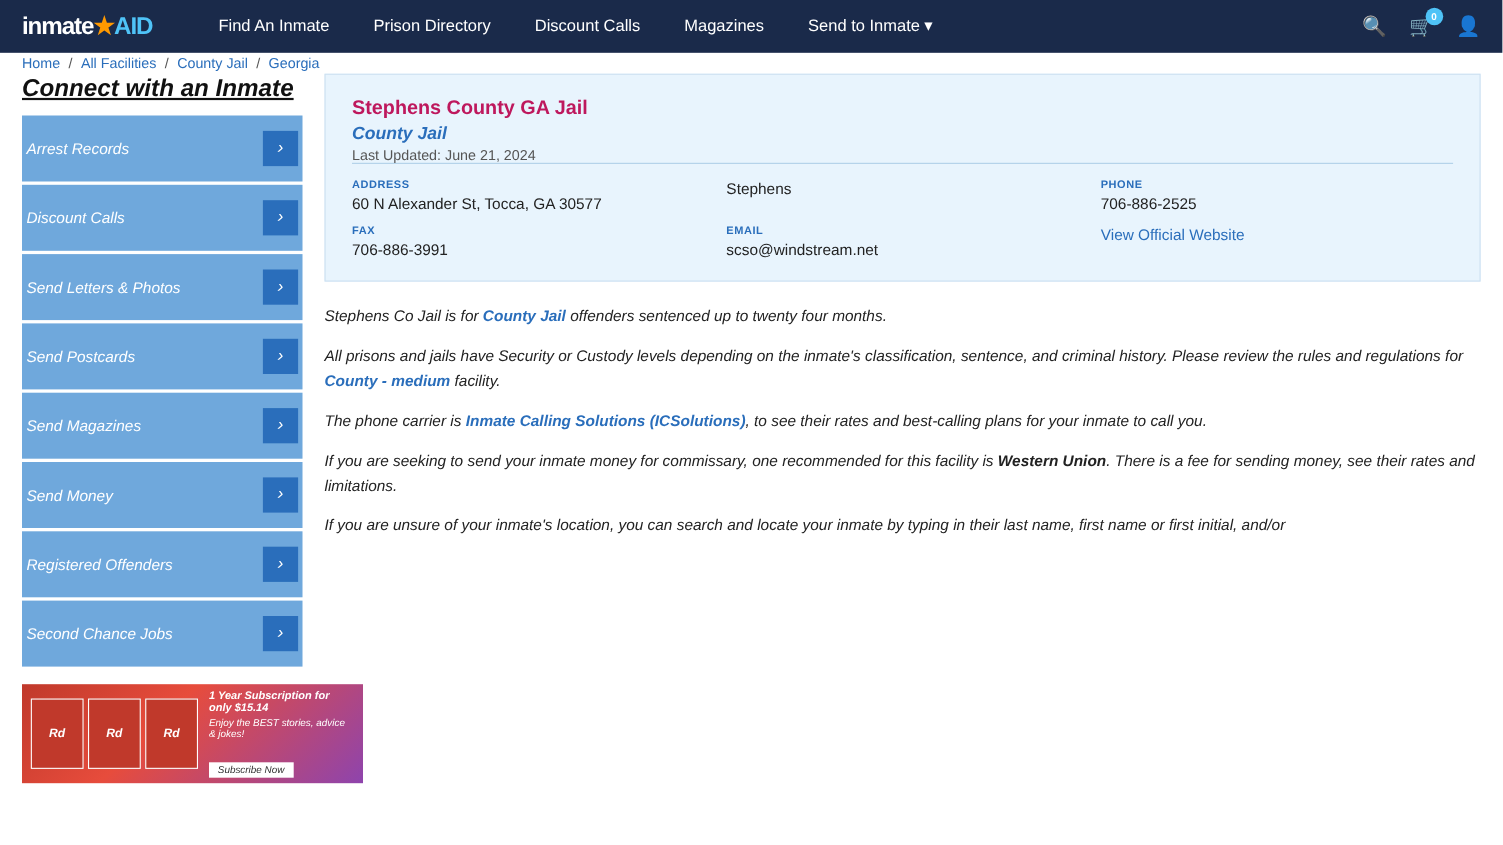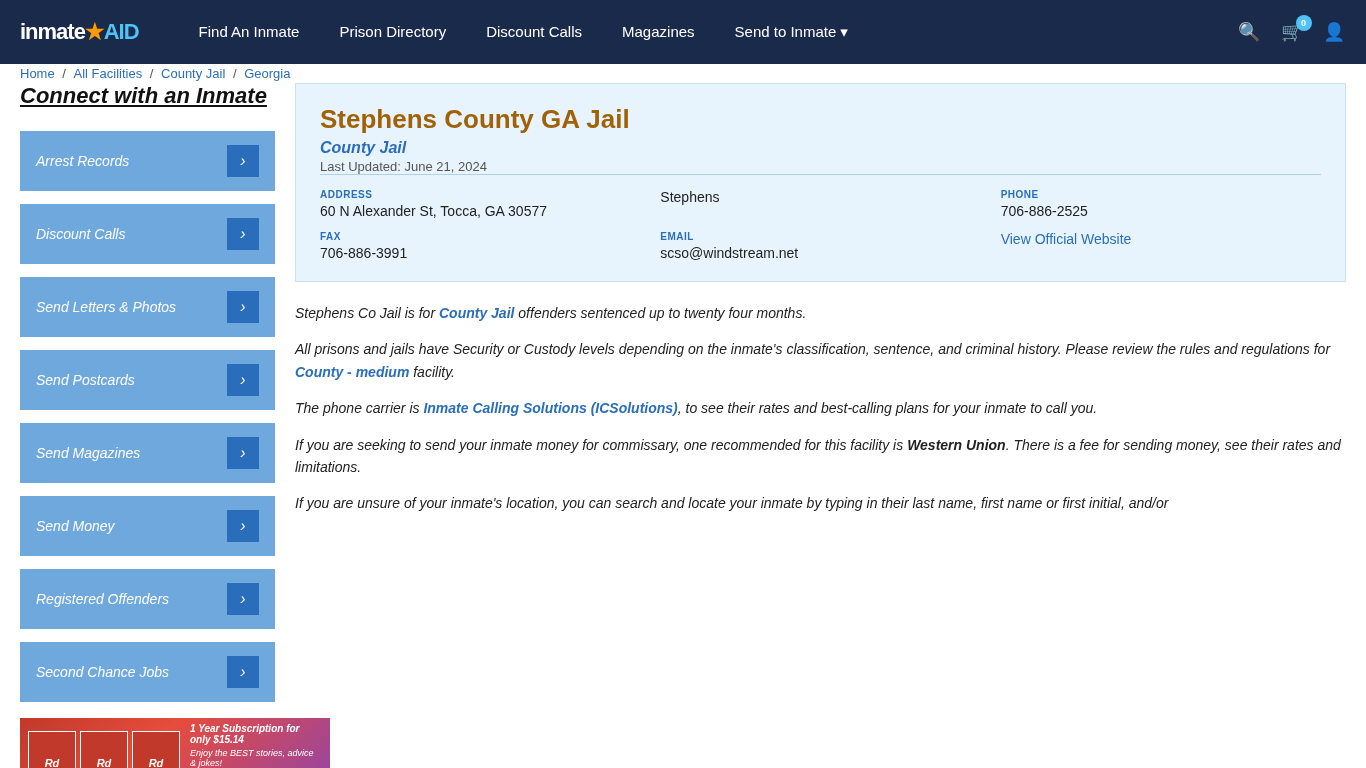--- a/index.html
+++ b/index.html
@@ -4,21 +4,21 @@
   <style>
     * { margin: 0; padding: 0; box-sizing: border-box; }
     body { font-family: Arial, sans-serif; font-size: 14px; color: #333; background: #fff; }
 
     
     .header {
       background-color: #1a2a4a;
       display: flex;
       align-items: center;
       padding: 0 20px;
-      height: 64px;
+      height: 48px;
     }
     .logo {
       display: flex;
       align-items: center;
       margin-right: 40px;
     }
     .logo-text {
       color: #fff;
       font-size: 22px;
       font-weight: bold;
@@ -103,26 +103,25 @@
     .sidebar-menu {
       display: flex;
       flex-direction: column;
       gap: 3px;
     }
     .sidebar-item {
       background: #6fa8dc;
       display: flex;
       align-items: center;
       justify-content: space-between;
-      padding: 14px 16px;
+      padding: 14px 4px;
       cursor: pointer;
       color: #fff;
       font-size: 14px;
       font-weight: 500;
-      margin-top: 10px;
     }
     .sidebar-item .arrow {
       background: #2a6ebb;
       width: 32px;
       height: 32px;
       display: flex;
       align-items: center;
       justify-content: center;
       font-size: 16px;
       flex-shrink: 0;
@@ -149,23 +148,23 @@
     .content-area {
       flex: 1;
     }
     .facility-card {
       background: #e8f4fd;
       border: 1px solid #cce0f0;
       padding: 20px 24px;
       margin-bottom: 20px;
     }
     .facility-name {
-      font-size: 26px;
-      font-weight: bold;
-      color: #a16207;
+      font-size: 18px;
+      font-weight: bold;
+      color: #be185d;
       margin-bottom: 4px;
     }
     .facility-type {
       color: #2a6ebb;
       font-size: 16px;
       font-style: italic;
       font-weight: bold;
       margin-bottom: 2px;
     }
     .facility-updated {

